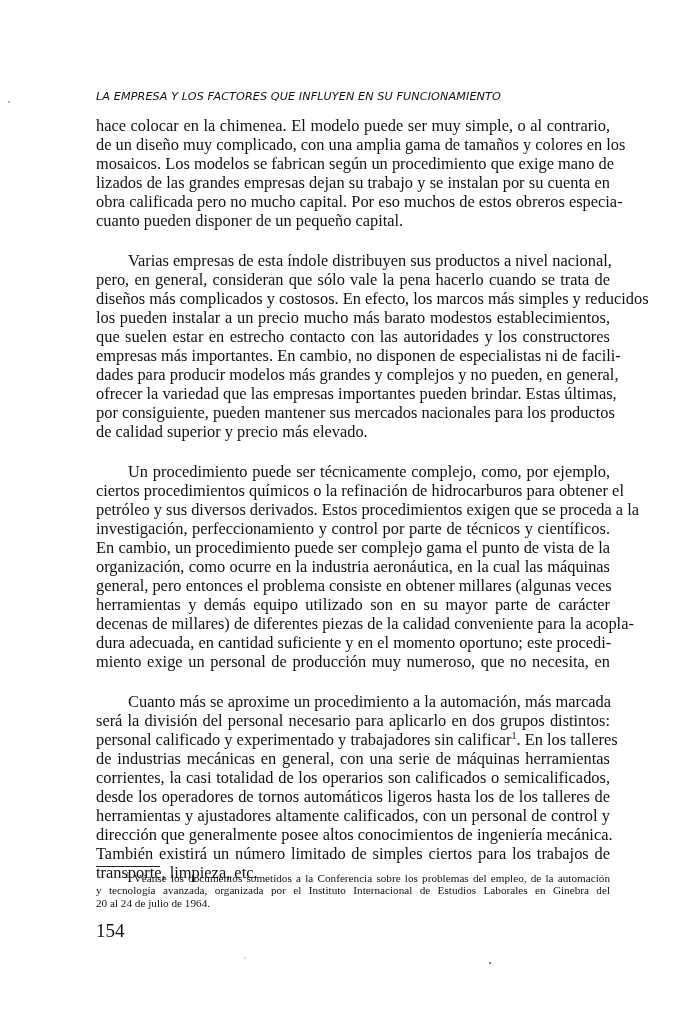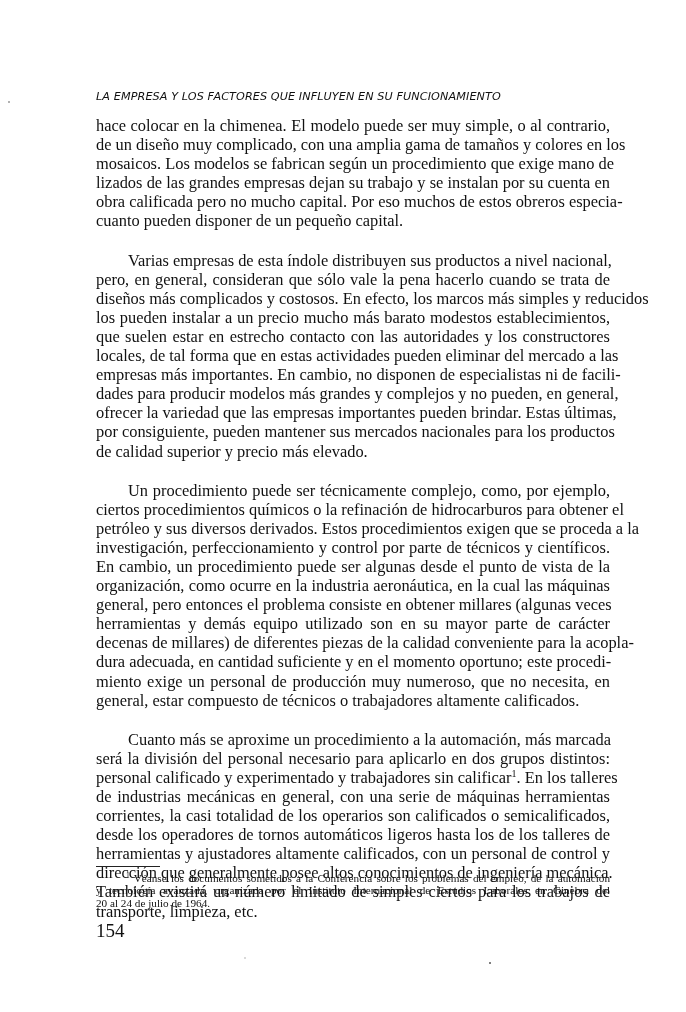--- a/index.html
+++ b/index.html
@@ -121,43 +121,41 @@
     </p>
 
     <div class="gap"></div>
 
     <p>
       <span class="line" style="padding-left:32px">Varias empresas de esta índole distribuyen sus productos a nivel nacional,</span>
       <span class="line">pero, en general, consideran que sólo vale la pena hacerlo cuando se trata de</span>
       <span class="line">diseños más complicados y costosos. En efecto, los marcos más simples y reducidos</span>
       <span class="line">los pueden instalar a un precio mucho más barato modestos establecimientos,</span>
       <span class="line">que suelen estar en estrecho contacto con las autoridades y los constructores</span>
-      <span class="line">locales, de tal forma que en estas actividades pueden eliminar del mercado a las</span>
       <span class="line">empresas más importantes. En cambio, no disponen de especialistas ni de facili-</span>
       <span class="line">dades para producir modelos más grandes y complejos y no pueden, en general,</span>
       <span class="line">ofrecer la variedad que las empresas importantes pueden brindar. Estas últimas,</span>
       <span class="line">por consiguiente, pueden mantener sus mercados nacionales para los productos</span>
       <span class="line last">de calidad superior y precio más elevado.</span>
     </p>
 
     <div class="gap"></div>
 
     <p>
       <span class="line" style="padding-left:32px"><span>Un procedimiento puede ser </span><b>técnicamente</b><span> complejo, como, por ejemplo,</span></span>
       <span class="line">ciertos procedimientos químicos o la refinación de hidrocarburos para obtener el</span>
       <span class="line">petróleo y sus diversos derivados. Estos procedimientos exigen que se proceda a la</span>
       <span class="line">investigación, perfeccionamiento y control por parte de técnicos y científicos.</span>
-      <span class="line"><span>En cambio, un procedimiento puede ser algunas desde el </span><b>punto de vista de la</b></span>
+      <span class="line"><span>En cambio, un procedimiento puede ser complejo gama el </span><b>punto de vista de la</b></span>
       <span class="line"><b>organización,</b><span> como ocurre en la industria aeronáutica, en la cual las máquinas</span></span>
       <span class="line">general, pero entonces el problema consiste en obtener millares (algunas veces</span>
       <span class="line">herramientas y demás equipo utilizado son en su mayor parte de carácter</span>
       <span class="line">decenas de millares) de diferentes piezas de la calidad conveniente para la acopla-</span>
       <span class="line">dura adecuada, en cantidad suficiente y en el momento oportuno; este procedi-</span>
       <span class="line">miento exige un personal de producción muy numeroso, que no necesita, en</span>
-      <span class="line last">general, estar compuesto de técnicos o trabajadores altamente calificados.</span>
     </p>
 
     <div class="gap"></div>
 
     <p>
       <span class="line" style="padding-left:32px">Cuanto más se aproxime un procedimiento a la automación, más marcada</span>
       <span class="line">será la división del personal necesario para aplicarlo en dos grupos distintos:</span>
       <span class="line"><span>personal calificado y experimentado y trabajadores sin calificar</span><sup>1</sup><span>. En los talleres</span></span>
       <span class="line">de industrias mecánicas en general, con una serie de máquinas herramientas</span>
       <span class="line">corrientes, la casi totalidad de los operarios son calificados o semicalificados,</span>

